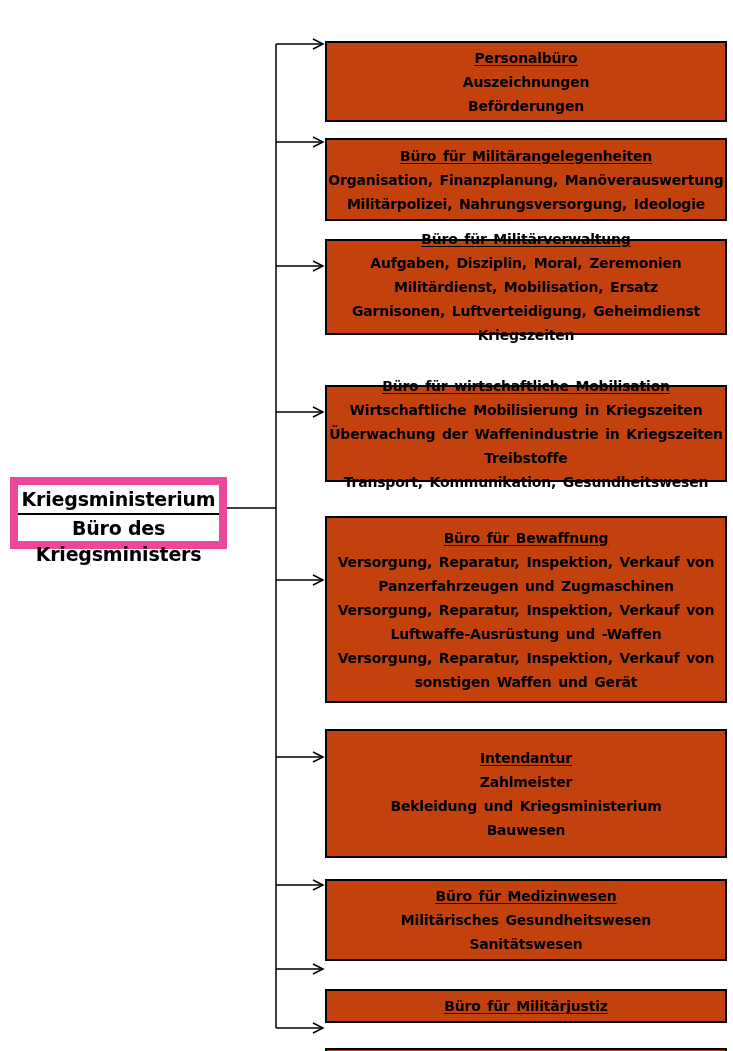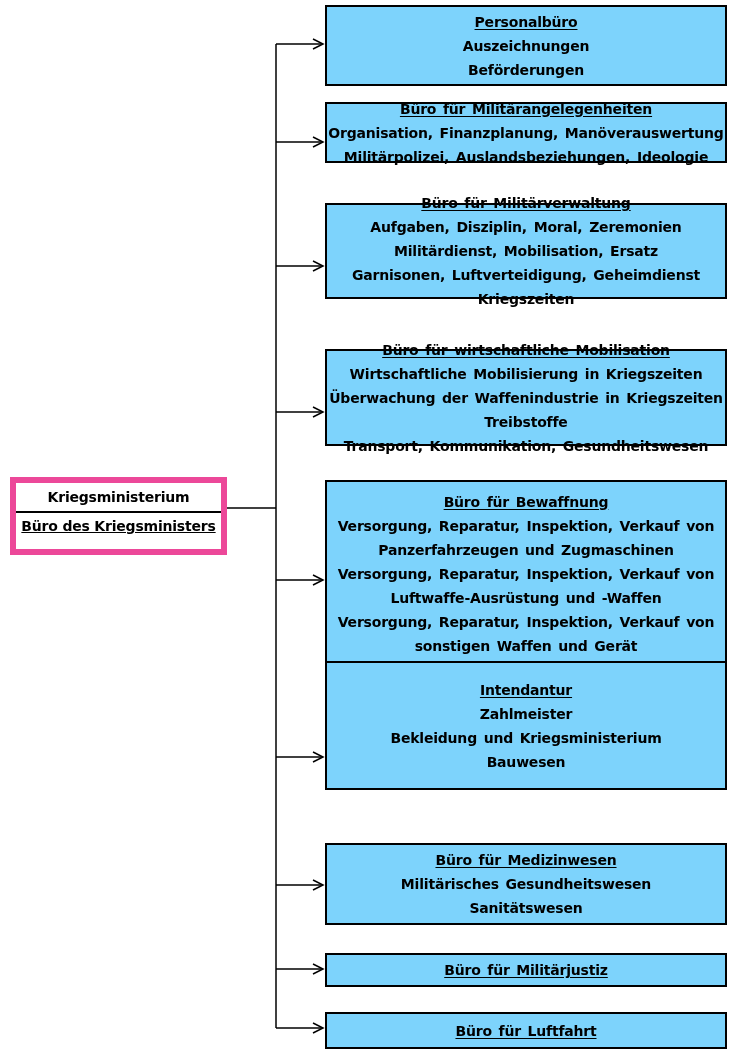--- a/index.html
+++ b/index.html
@@ -13,45 +13,46 @@
     color: #000000;
     overflow: hidden;
   }
   svg.connectors { position: absolute; left: 0; top: 0; }
   .node {
     position: absolute;
     left: 325px;
     width: 402px;
     box-sizing: border-box;
     border: 2px solid #000000;
-    background: #7dd3fc;
+    background: #c2410c;
     display: flex;
     flex-direction: column;
     justify-content: center;
     text-align: center;
     font-size: 14px;
     line-height: 24px;
     letter-spacing: -0.2px;
     word-spacing: 2px;
+    margin-top: 36px;
   }
   .node .title { text-decoration: underline; text-underline-offset: 2px; }
   .root-node {
     position: absolute;
     left: 10px;
     top: 477px;
     width: 217px;
     box-sizing: border-box;
-    border: 6px solid #ec4899;
+    border: 8px solid #ec4899;
     background: #ffffff;
     text-align: center;
-    font-size: 14px;
+    font-size: 19px;
     letter-spacing: -0.2px;
   }
   .root-cell-top { height: 28px; line-height: 28px; border-bottom: 2px solid #000000; }
-  .root-cell-bottom { height: 36px; line-height: 26px; text-decoration: underline; }
+  .root-cell-bottom { height: 26px; line-height: 26px; }
 </style>
 </head>
 <body>
 
 <div class="stage">
 
   <svg class="connectors" width="733" height="1051" viewBox="0 0 733 1051">
     <g stroke="#000000" stroke-width="1.5" fill="none">
 
       <line x1="276" y1="44" x2="276" y2="1028"></line>
@@ -83,24 +84,24 @@
     <div class="root-cell-top">Kriegsministerium</div>
     <div class="root-cell-bottom">Büro des Kriegsministers</div>
   </div>
 
   <div class="node" style="top:5px;height:81px">
     <div class="title">Personalbüro</div>
     <div class="line">Auszeichnungen</div>
     <div class="line">Beförderungen</div>
   </div>
 
-  <div class="node" style="top:102px;height:61px">
+  <div class="node" style="top:102px;height:83px">
     <div class="title">Büro für Militärangelegenheiten</div>
     <div class="line">Organisation, Finanzplanung, Manöverauswertung</div>
-    <div class="line">Militärpolizei, Auslandsbeziehungen, Ideologie</div>
+    <div class="line">Militärpolizei, Nahrungsversorgung, Ideologie</div>
   </div>
 
   <div class="node" style="top:203px;height:96px">
     <div class="title">Büro für Militärverwaltung</div>
     <div class="line">Aufgaben, Disziplin, Moral, Zeremonien</div>
     <div class="line">Militärdienst, Mobilisation, Ersatz</div>
     <div class="line">Garnisonen, Luftverteidigung, Geheimdienst</div>
     <div class="line">Kriegszeiten</div>
   </div>
 
@@ -115,21 +116,21 @@
   <div class="node" style="top:480px;height:187px">
     <div class="title">Büro für Bewaffnung</div>
     <div class="line">Versorgung, Reparatur, Inspektion, Verkauf von</div>
     <div class="line">Panzerfahrzeugen und Zugmaschinen</div>
     <div class="line">Versorgung, Reparatur, Inspektion, Verkauf von</div>
     <div class="line">Luftwaffe-Ausrüstung und -Waffen</div>
     <div class="line">Versorgung, Reparatur, Inspektion, Verkauf von</div>
     <div class="line">sonstigen Waffen und Gerät</div>
   </div>
 
-  <div class="node" style="top:661px;height:129px">
+  <div class="node" style="top:693px;height:129px">
     <div class="title">Intendantur</div>
     <div class="line">Zahlmeister</div>
     <div class="line">Bekleidung und Kriegsministerium</div>
     <div class="line">Bauwesen</div>
   </div>
 
   <div class="node" style="top:843px;height:82px">
     <div class="title">Büro für Medizinwesen</div>
     <div class="line">Militärisches Gesundheitswesen</div>
     <div class="line">Sanitätswesen</div>

